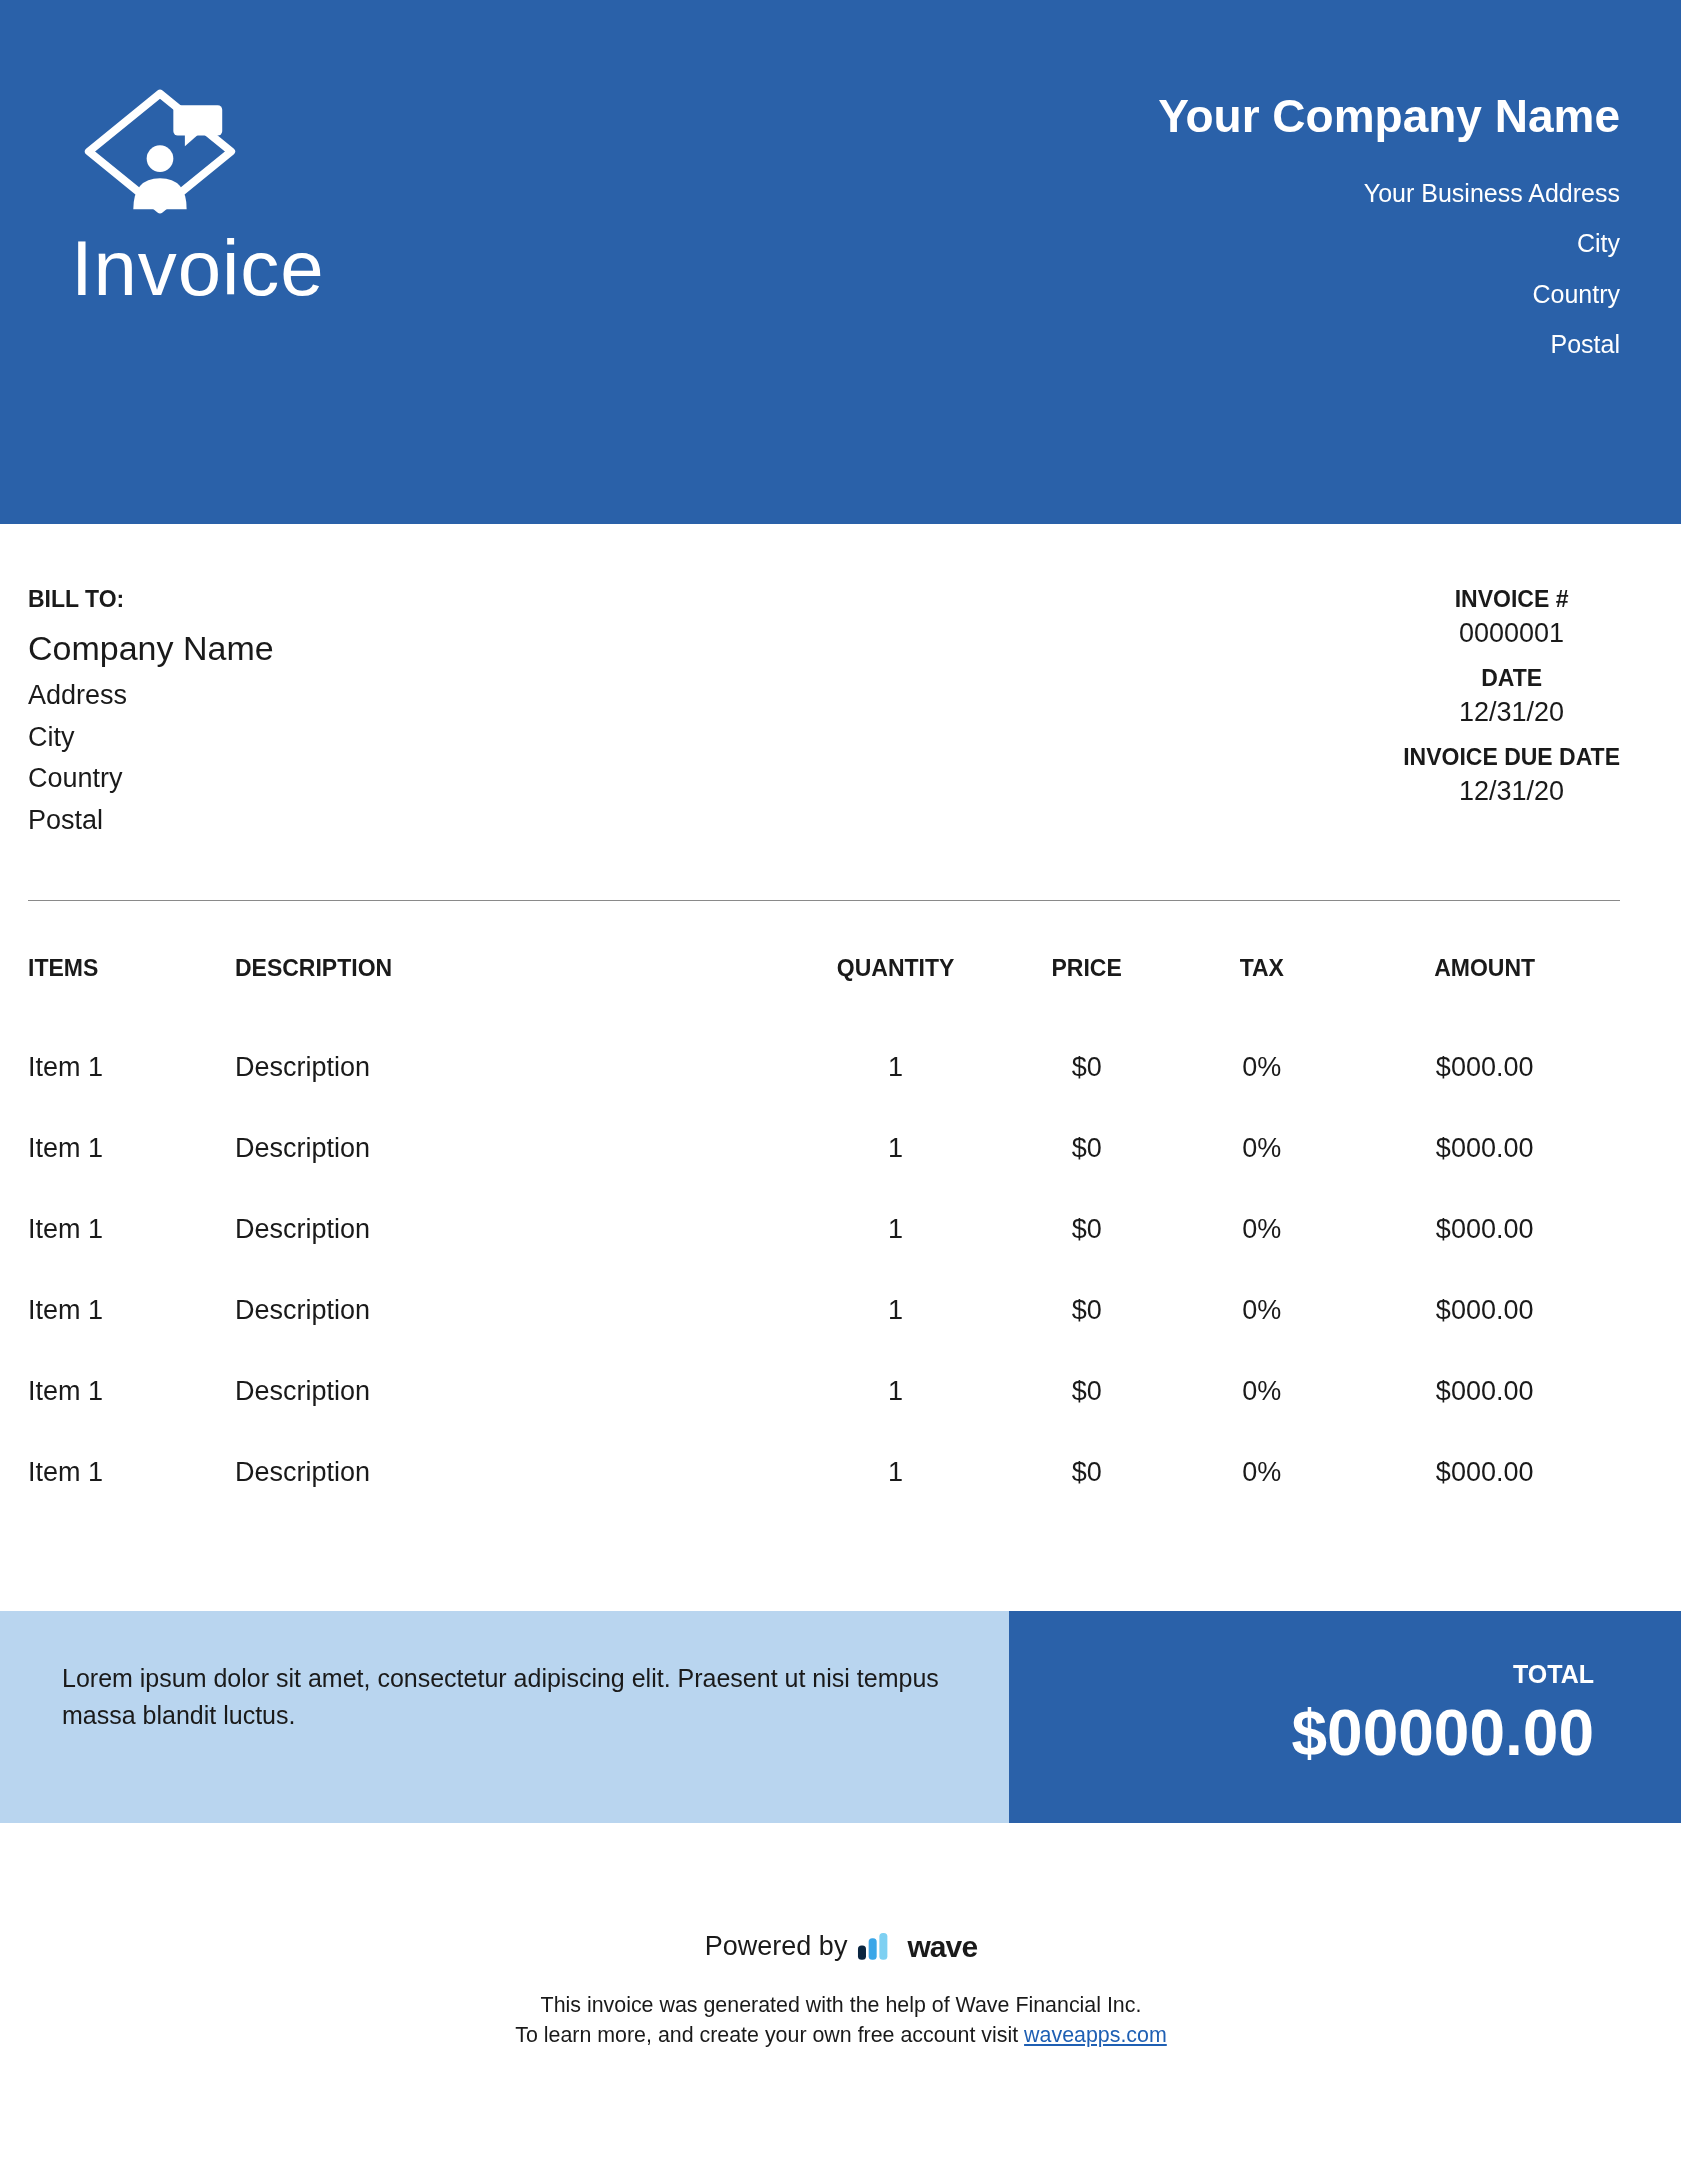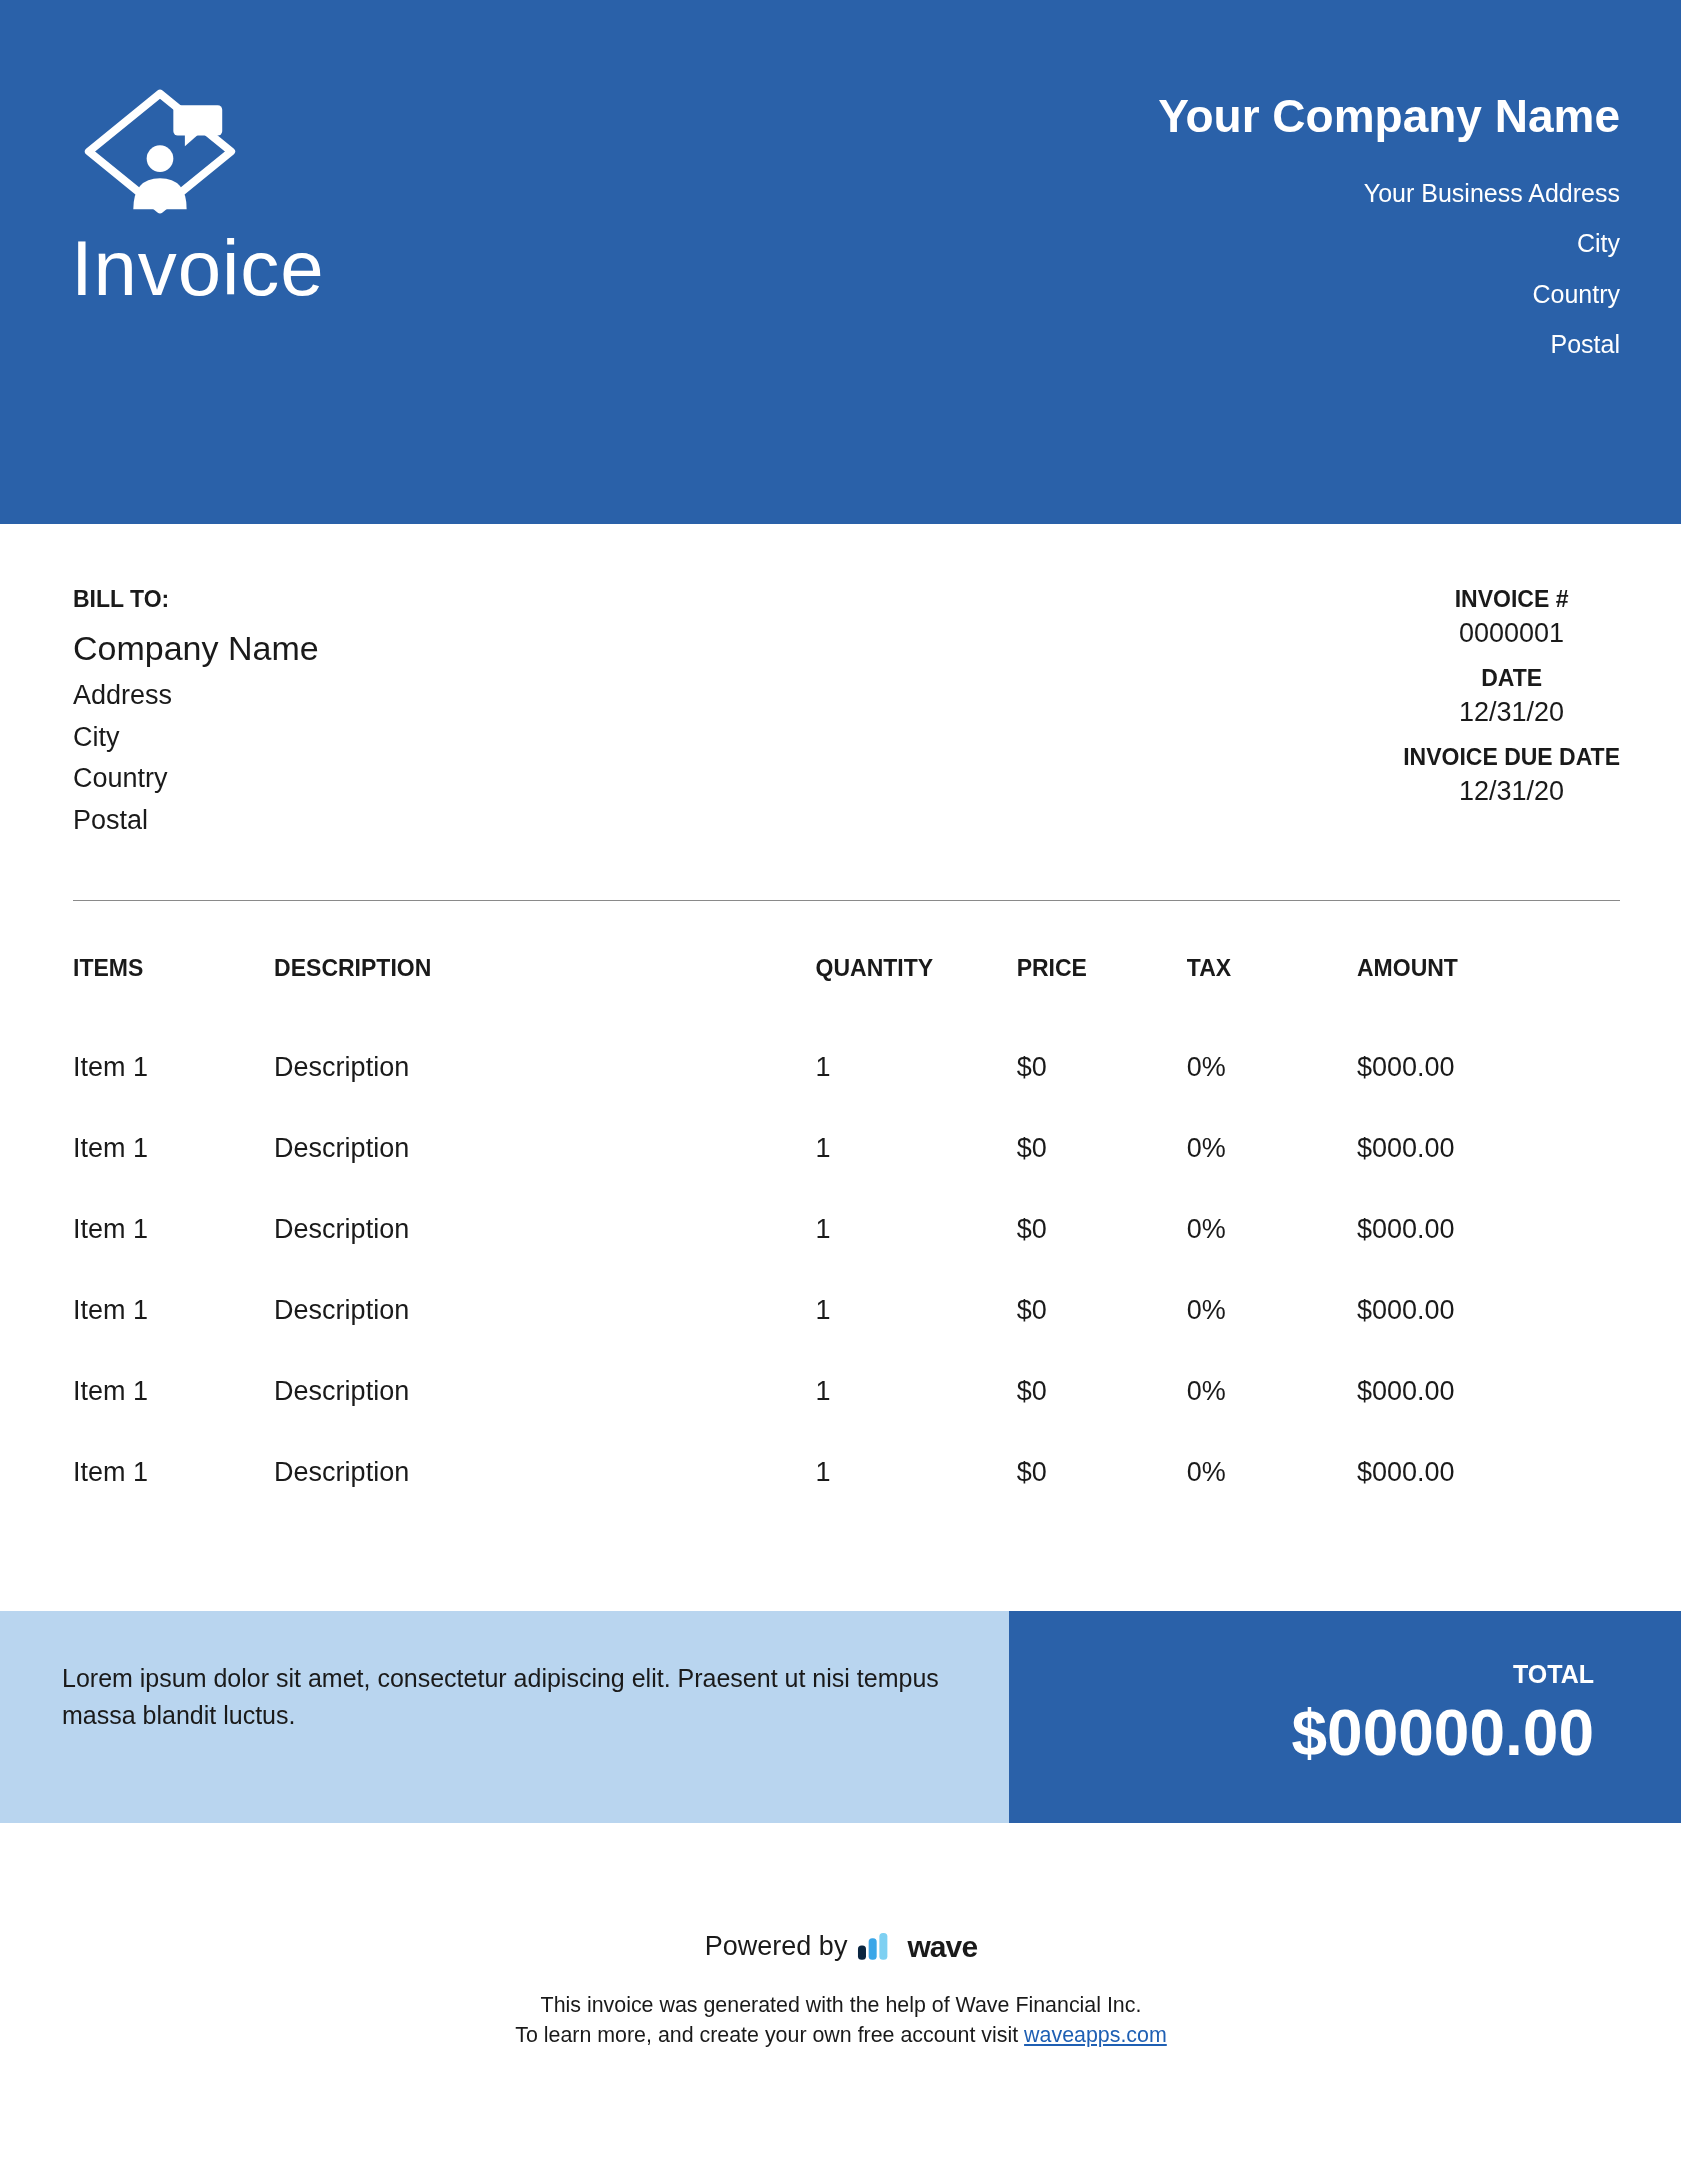--- a/index.html
+++ b/index.html
@@ -40,21 +40,21 @@
     font-size: 46px;
     font-weight: 700;
     margin-bottom: 36px;
   }
   .company-address div {
     font-size: 25px;
     margin-bottom: 21.4px;
     font-weight: 400;
   }
   .body-section {
-    padding: 62px 62px 0 73px;
+    padding: 62px 62px 0 28px;
   }
   .meta-row {
     display: flex;
     justify-content: space-between;
     margin-bottom: 53px;
   }
   .bill-to-label {
     font-size: 23px;
     font-weight: 700;
     margin-bottom: 16px;
@@ -89,21 +89,21 @@
     width: 100%;
     border-collapse: collapse;
   }
   table.items th {
     text-align: left;
     font-size: 23px;
     font-weight: 700;
     padding: 18px 0 45px 0;
   }
   table.items th.num, table.items td.num {
-    text-align: left;
+    text-align: center;
   }
   table.items td {
     font-size: 27px;
     padding: 25px 0;
     vertical-align: top;
   }
   .col-items { width: 13%; }
   .col-desc { width: 35%; }
   .col-qty { width: 13%; }
   .col-price { width: 11%; }

